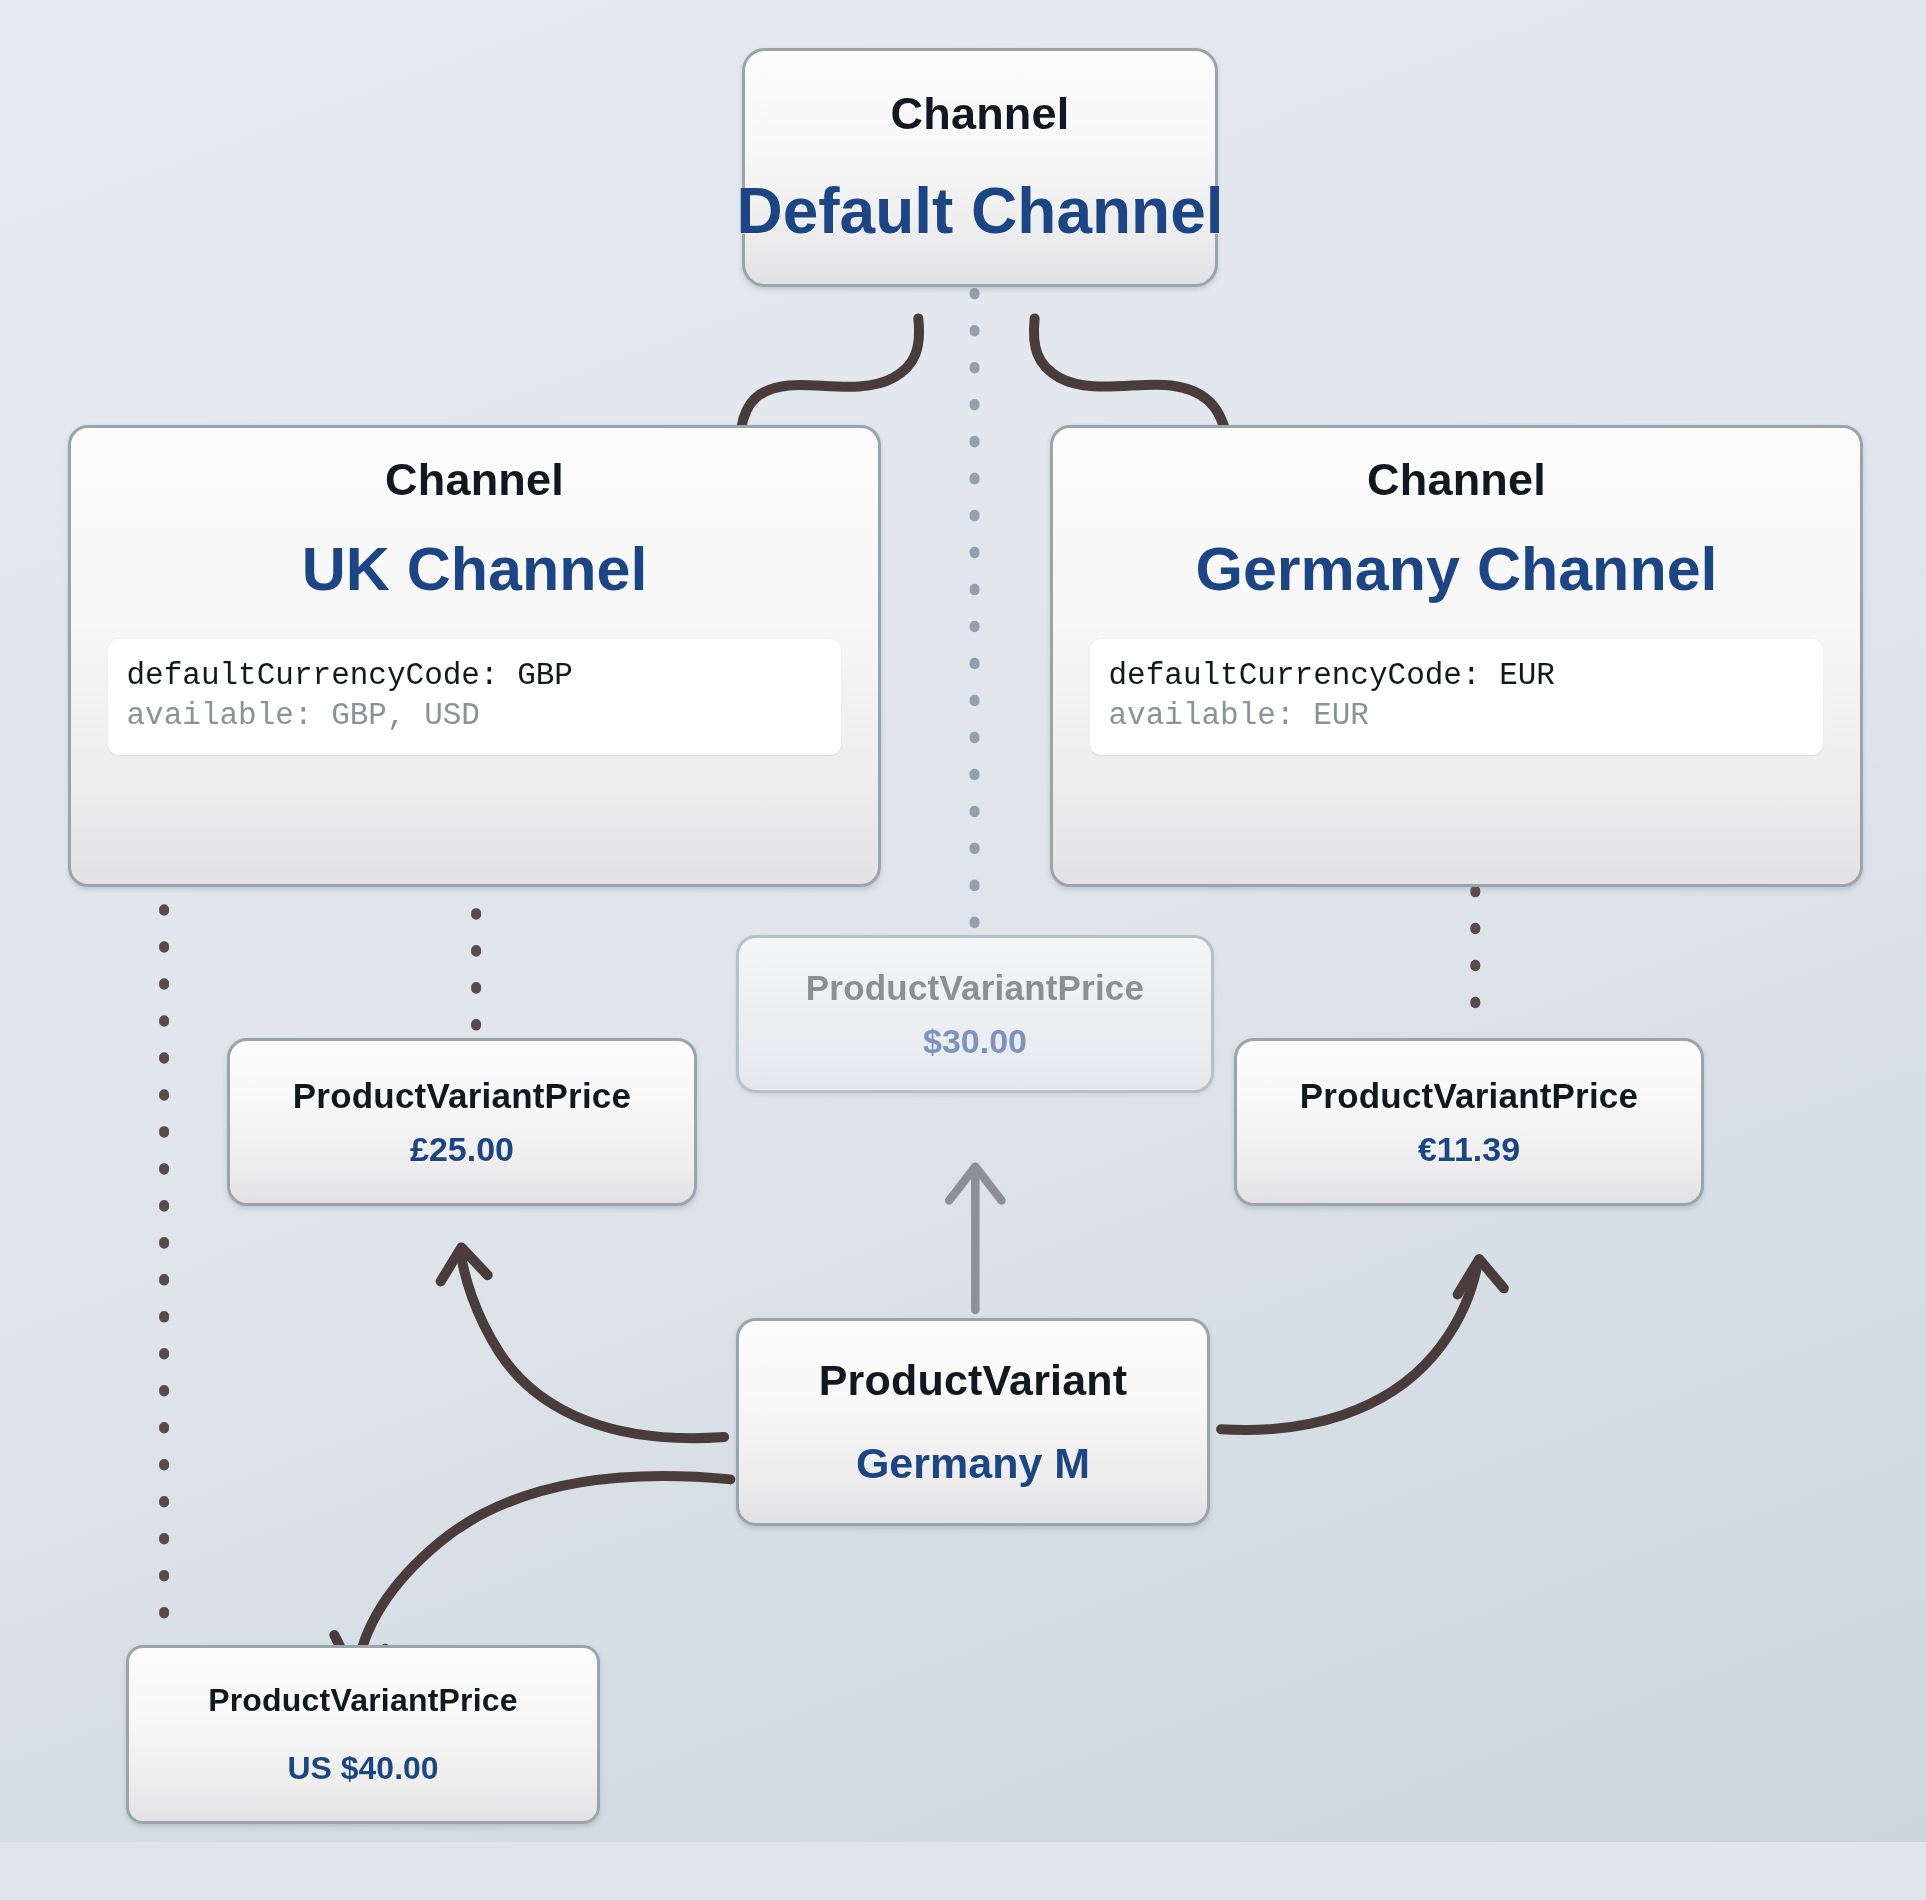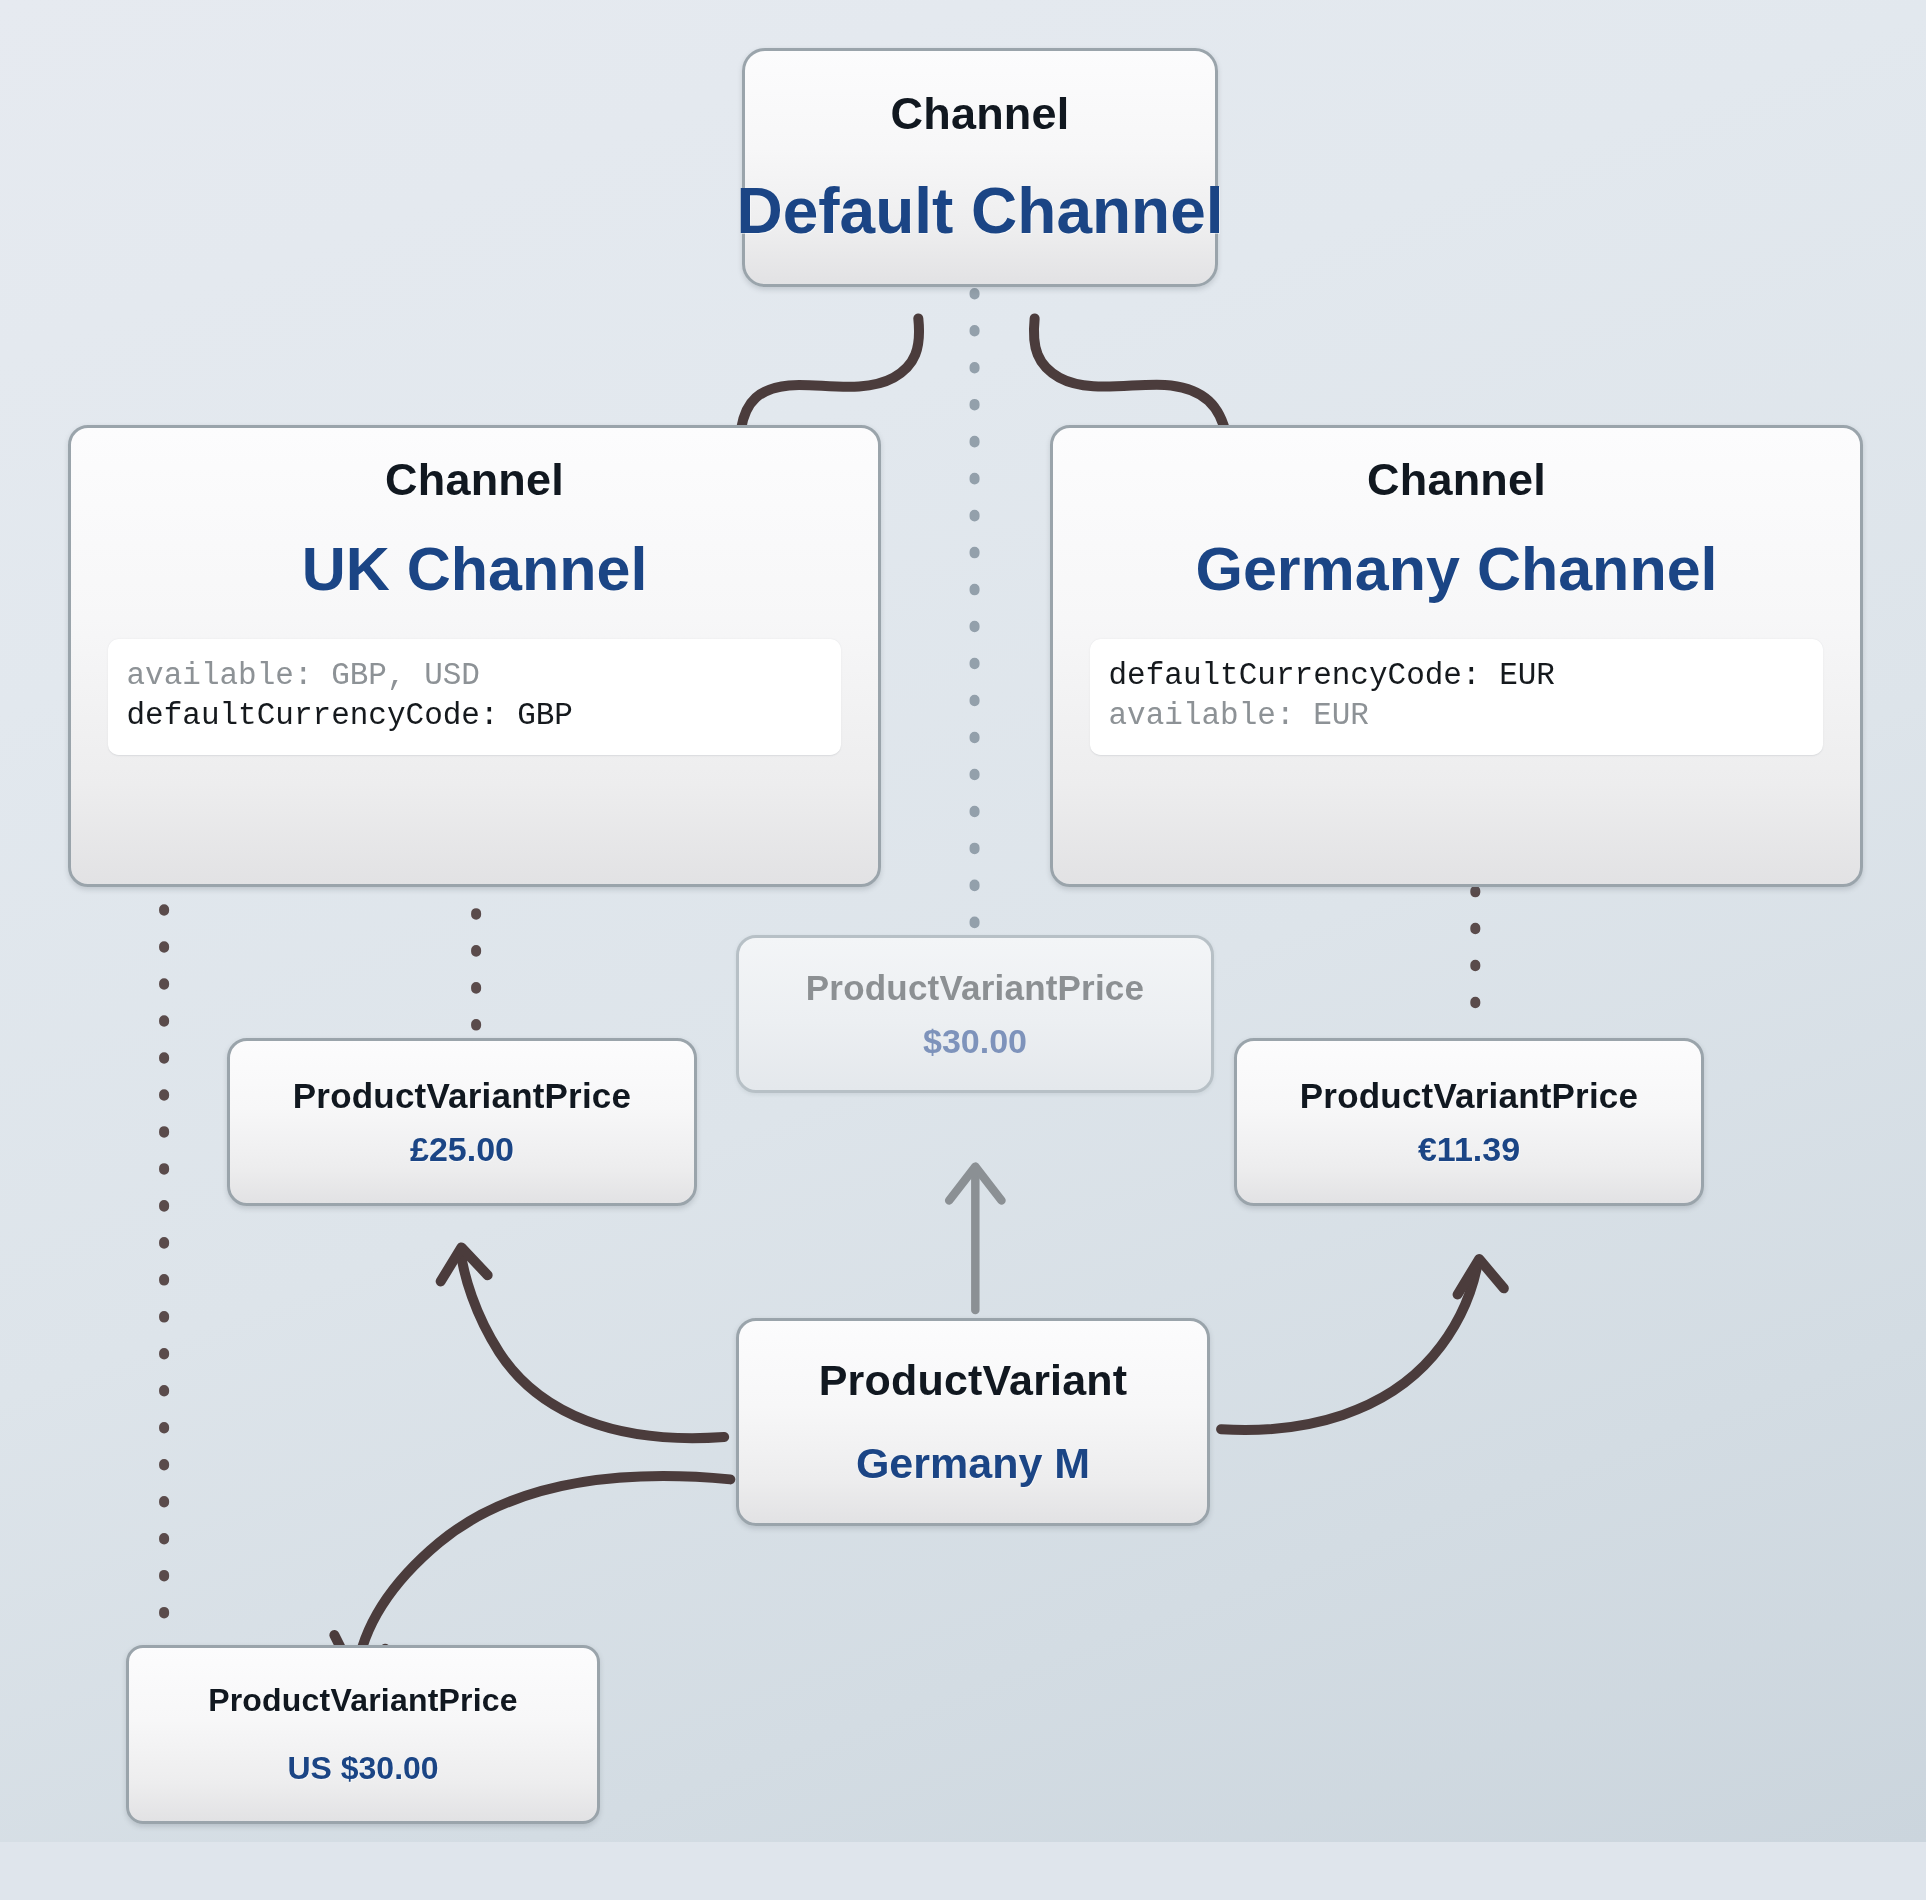--- a/index.html
+++ b/index.html
@@ -174,22 +174,22 @@
 
   <div class="node" id="node-default-channel">
     <div class="type">Channel</div>
     <div class="value">Default Channel</div>
   </div>
 
   <div class="node channel-big" id="node-uk-channel">
     <div class="type">Channel</div>
     <div class="value">UK Channel</div>
     <div class="attrbox">
+      <div class="line primary">defaultCurrencyCode: GBP</div>
       <div class="line secondary">available: GBP, USD</div>
-      <div class="line primary">defaultCurrencyCode: GBP</div>
     </div>
   </div>
 
   <div class="node channel-big" id="node-germany-channel">
     <div class="type">Channel</div>
     <div class="value">Germany Channel</div>
     <div class="attrbox">
       <div class="line primary">defaultCurrencyCode: EUR</div>
       <div class="line secondary">available: EUR</div>
     </div>
@@ -210,17 +210,17 @@
     <div class="value">€11.39</div>
   </div>
 
   <div class="node" id="node-product-variant">
     <div class="type">ProductVariant</div>
     <div class="value">Germany M</div>
   </div>
 
   <div class="node price-card" id="node-price-us">
     <div class="type">ProductVariantPrice</div>
-    <div class="value">US $30.00</div>
+    <div class="value">US $40.00</div>
   </div>
 
 </div>
 
 
 </body></html>

